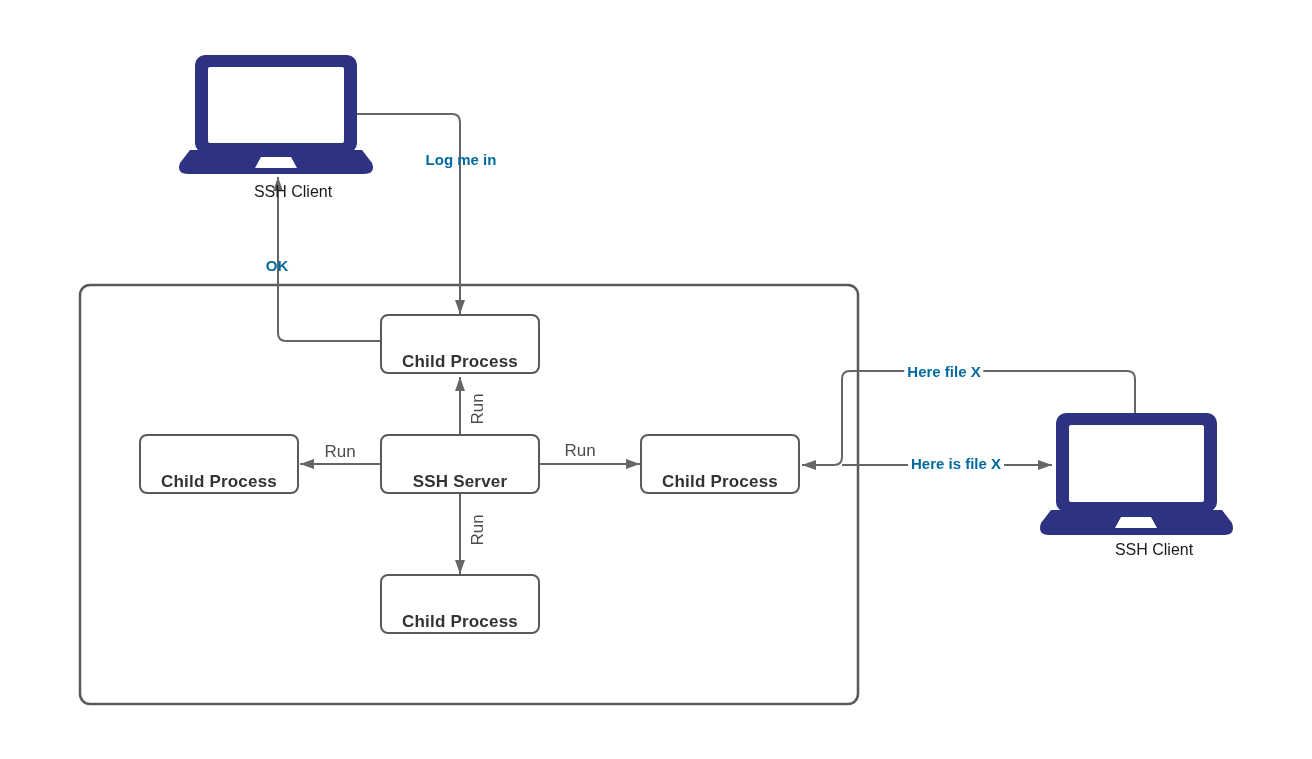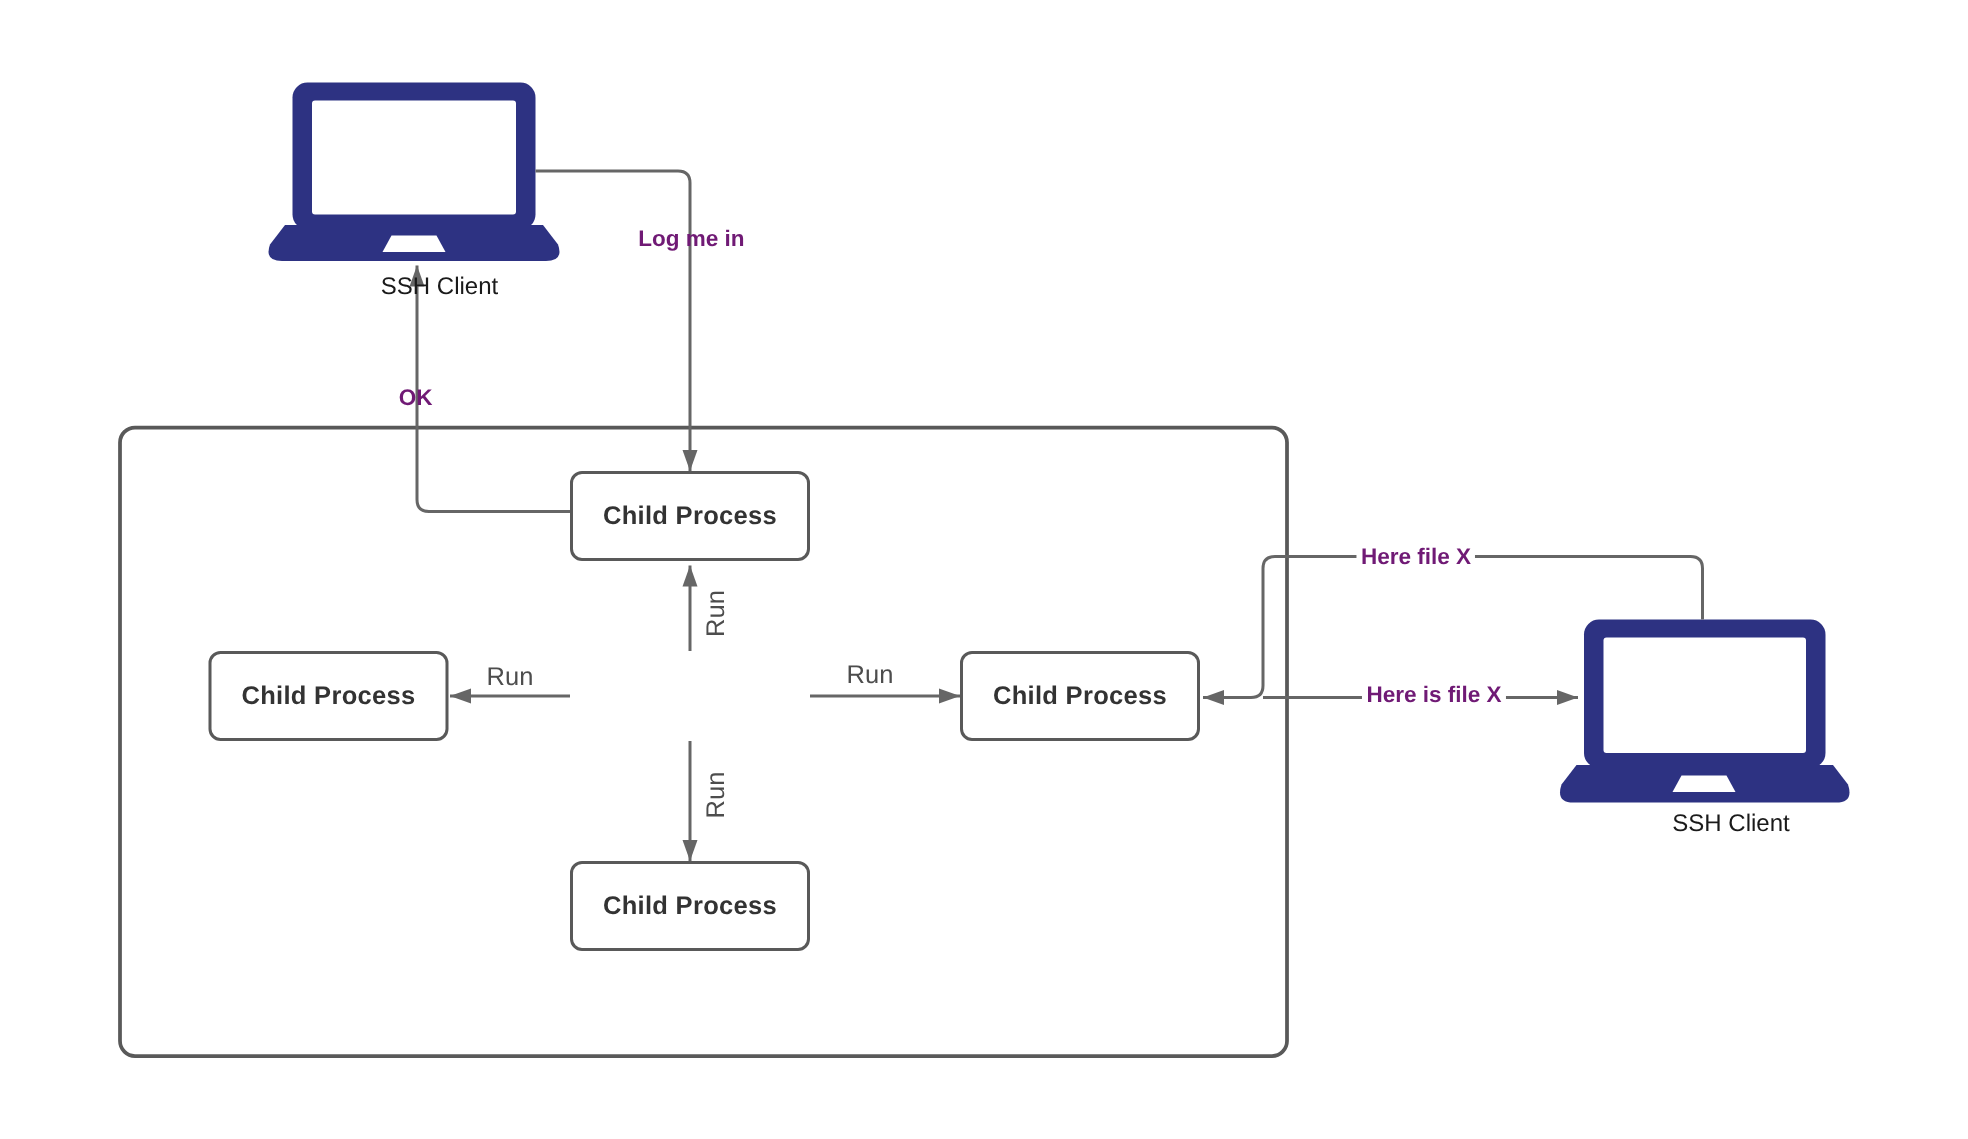--- a/index.html
+++ b/index.html
@@ -4,33 +4,33 @@
 <style>
   html,body{margin:0;padding:0;background:#ffffff;}
   .stage{
     position:relative;width:1312px;height:759px;background:#ffffff;
     font-family:"Liberation Sans",sans-serif;overflow:hidden;
   }
   .layer{position:absolute;left:0;top:0;}
   .node{
     position:absolute;box-sizing:border-box;background:#ffffff;
     border:2.5px solid #595959;border-radius:8px;
-    display:flex;align-items:center;justify-content:center;
+    display:flex;align-items:flex-end;justify-content:center;
     font-size:17px;font-weight:bold;color:#333333;letter-spacing:0.2px;
   }
   .node-child-top{left:380px;top:314px;width:160px;height:60px;}
   .node-ssh-server{left:380px;top:434px;width:160px;height:60px;}
   .node-child-left{left:139px;top:434px;width:160px;height:60px;}
   .node-child-right{left:640px;top:434px;width:160px;height:60px;}
   .node-child-bottom{left:380px;top:574px;width:160px;height:60px;}
   .lbl{
     position:absolute;transform:translate(-50%,-50%);
     white-space:nowrap;line-height:1.1;
   }
-  .lbl-bold{font-size:15px;font-weight:bold;color:#701a75;}
+  .lbl-bold{font-size:15px;font-weight:bold;color:#0369a1;}
   .lbl-run{font-size:17px;font-weight:normal;color:#4d4d4d;}
   .lbl-rot{transform:translate(-50%,-50%) rotate(-90deg);}
   .lbl-mask{background:#ffffff;padding:0 3px;}
   .lbl-client{font-size:16px;color:#1a1a1a;margin-left:16px;}
   .lbl-log{left:461px;top:160px;}
   .lbl-ok{left:277px;top:266px;}
   .lbl-send{left:944px;top:372px;}
   .lbl-here{left:928px;top:464px;margin-left:28px;}
   .lbl-run-left{left:340px;top:452px;}
   .lbl-run-right{left:580px;top:451px;}
@@ -78,20 +78,23 @@
       <path d="M842,465 L1052,465" marker-end="url(#arrow)"></path>
     </g>
   </svg>
 
   <div class="node node-child-top">
     <span>Child Process</span>
   </div>
   <div class="node node-child-left">
     <span>Child Process</span>
   </div>
+  <div class="node node-ssh-server">
+    <span>SSH Server</span>
+  </div>
   <div class="node node-child-right">
     <span>Child Process</span>
   </div>
   <div class="node node-child-bottom">
     <span>Child Process</span>
   </div>
 
   <div class="lbl lbl-client lbl-client-left">SSH Client</div>
   <div class="lbl lbl-client lbl-client-right">SSH Client</div>
 

